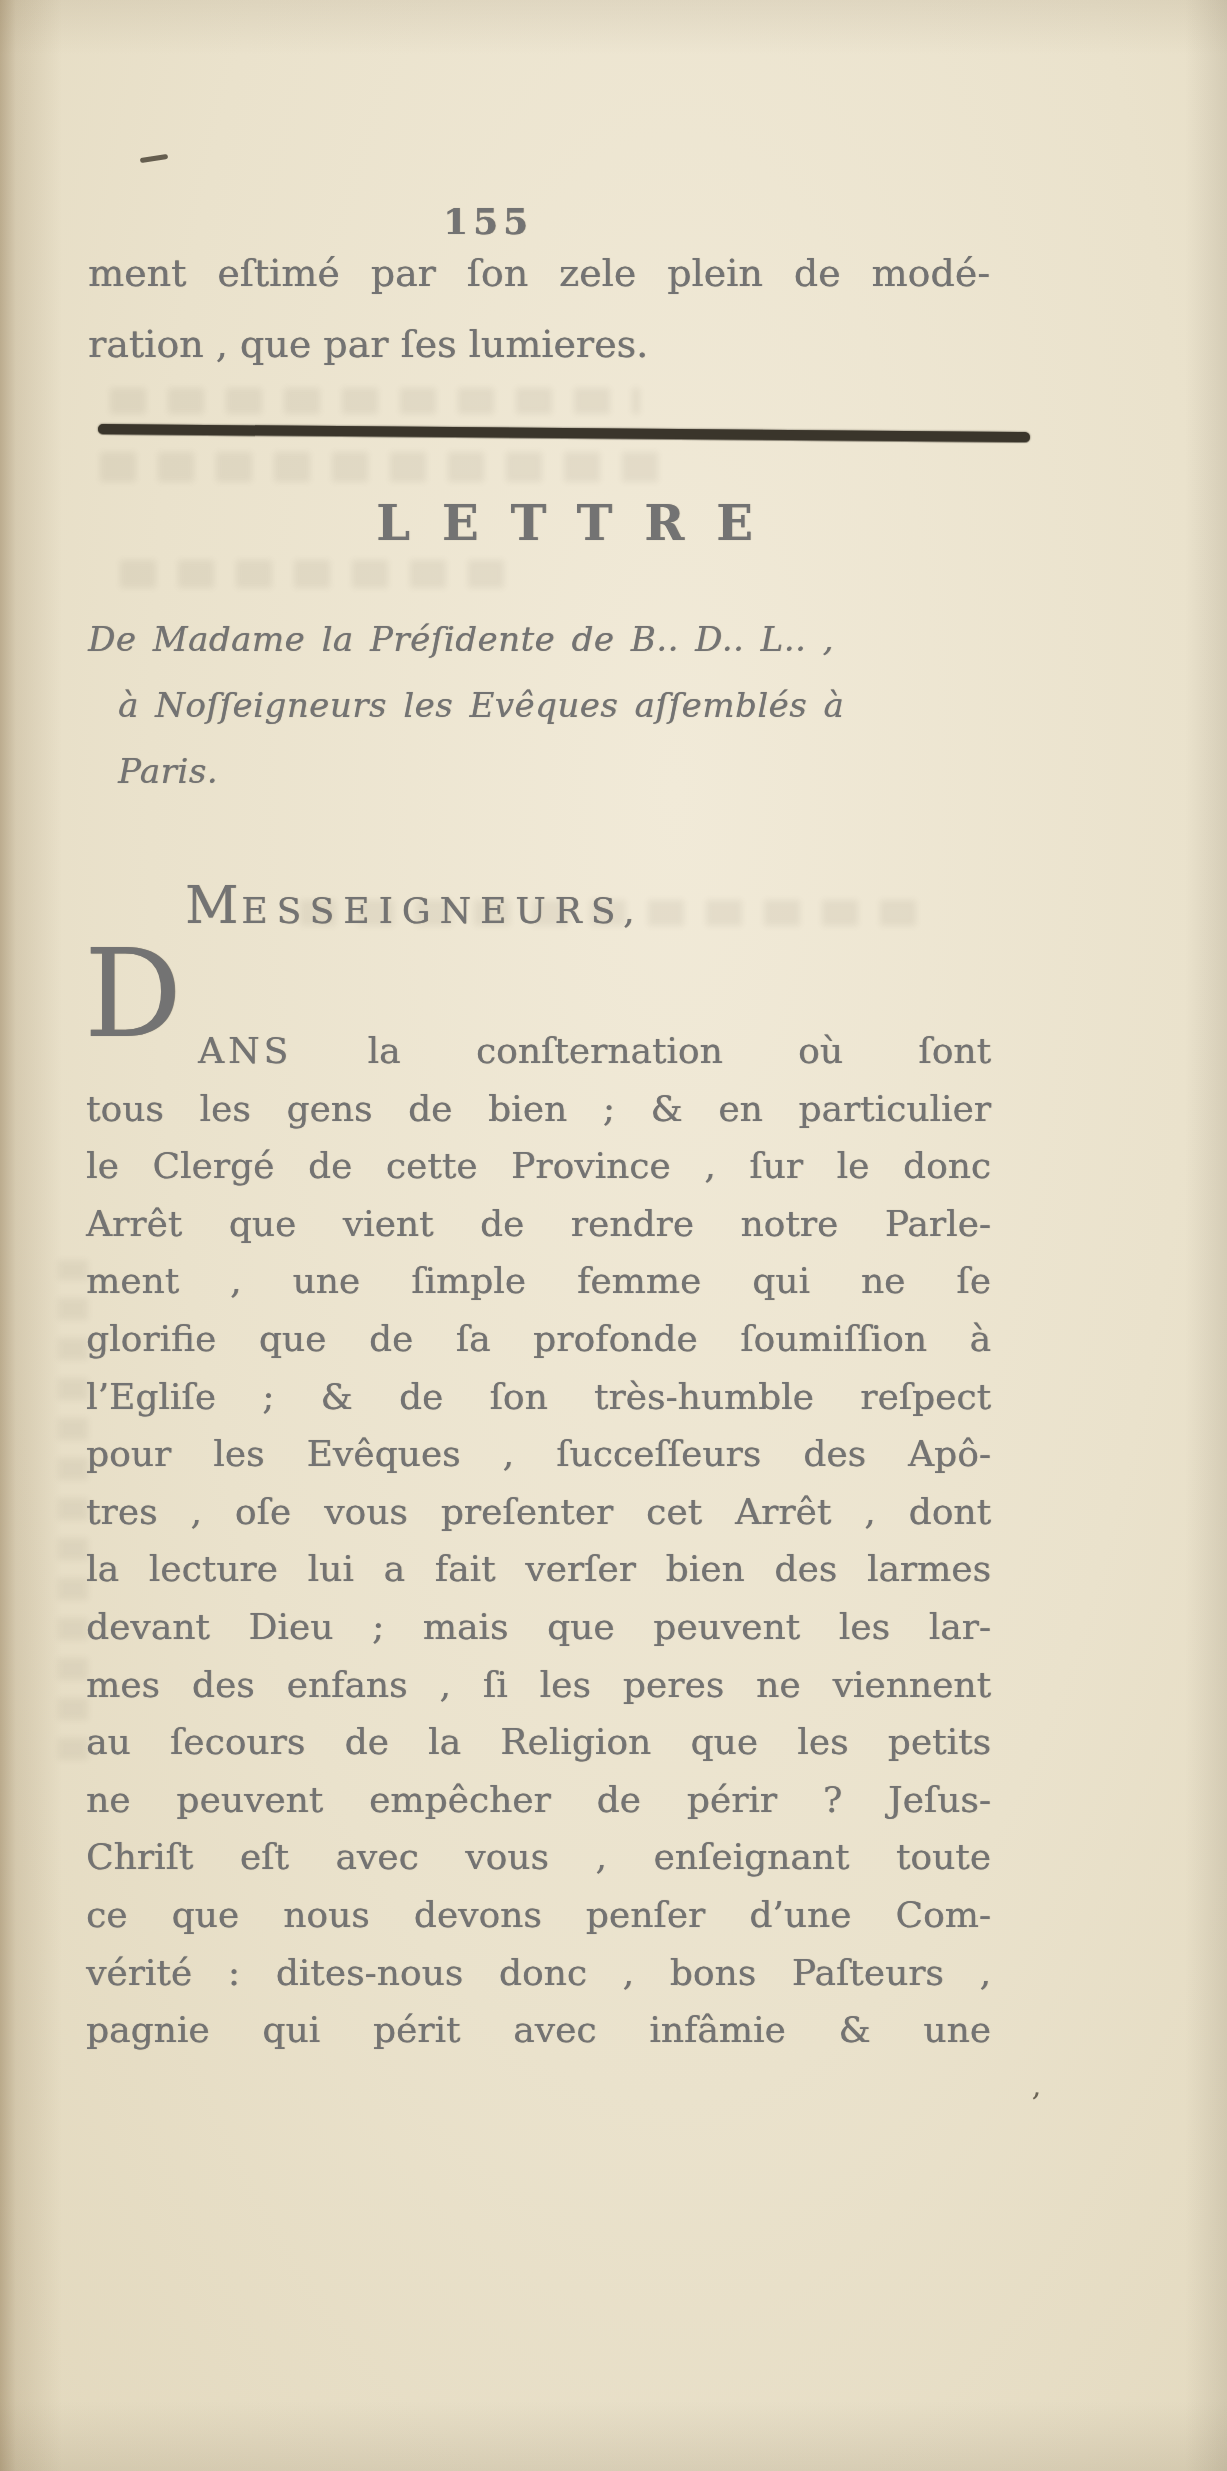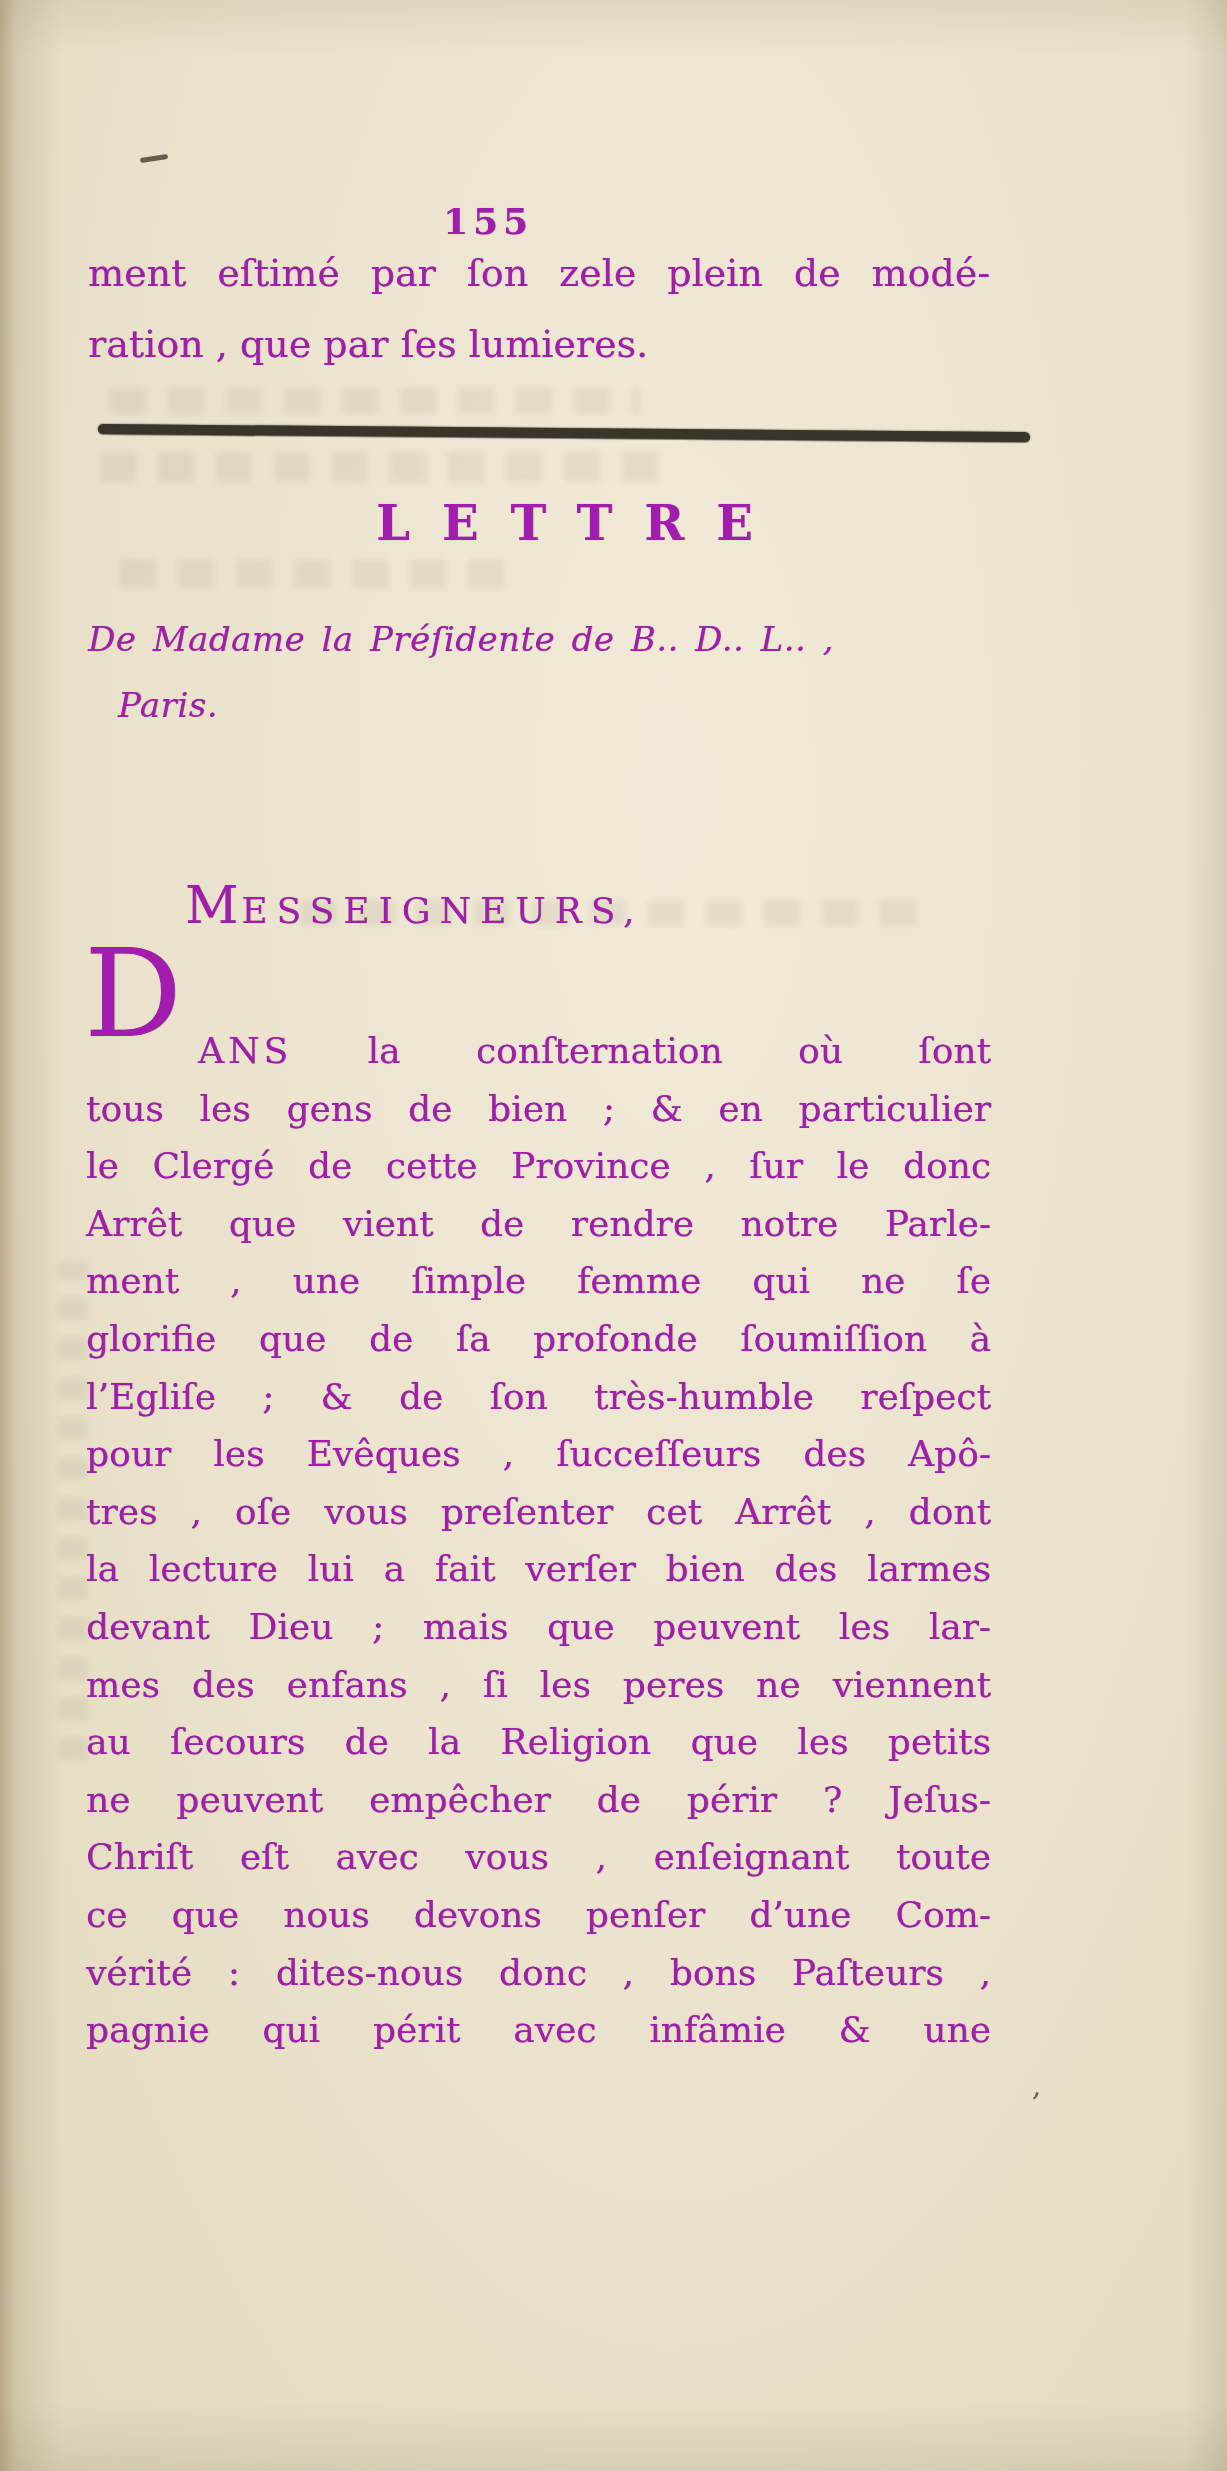--- a/index.html
+++ b/index.html
@@ -11,21 +11,21 @@
     color:#332e26;
   }
   
   .edge-shade{position:absolute;inset:0;pointer-events:none;
     background:
       linear-gradient(90deg, rgba(122,96,58,0.40) 0px, rgba(122,96,58,0.16) 16px, rgba(122,96,58,0.0) 62px),
       linear-gradient(270deg, rgba(110,100,80,0.16) 0px, rgba(110,100,80,0.0) 42px),
       linear-gradient(180deg, rgba(130,112,82,0.12) 0px, rgba(130,112,82,0.0) 55px),
       linear-gradient(0deg, rgba(118,100,70,0.14) 0px, rgba(118,100,70,0.0) 70px);
   }
-  .txt{position:absolute;color:#a21caf;text-shadow:0.4px 0.4px 0.7px rgba(45,40,30,0.5);}
+  .txt{position:absolute;color:#737373;text-shadow:0.4px 0.4px 0.7px rgba(45,40,30,0.5);}
   .jline{text-align:justify;text-align-last:justify;}
   .catchline{left:88px;top:238px;width:902px;font-size:38px;line-height:71px;}
   .pagenum{left:443px;top:200px;font-size:36px;font-weight:bold;letter-spacing:5px;}
   .rule{position:absolute;left:98px;top:424px;width:932px;height:10px;background:#3a352b;
         border-radius:6px;transform:rotate(0.5deg);transform-origin:left center;
         box-shadow:0 0 2px rgba(58,53,43,0.9), 0 1px 0 rgba(58,53,43,0.4);}
   .lettre{left:112px;top:495px;width:905px;text-align:center;font-size:48px;font-weight:bold;
           letter-spacing:32px;text-indent:32px;}
   .address{left:88px;top:606px;width:1030px;font-style:italic;font-size:34px;line-height:66px;
            letter-spacing:0.5px;word-spacing:5px;}
@@ -62,20 +62,21 @@
   <div class="jline">ment eſtimé par ſon zele plein de modé-</div>
   <div>ration , que par ſes lumieres.</div>
 </div>
 
 <div class="rule"></div>
 
 <div class="txt lettre">LETTRE</div>
 
 <div class="txt address">
   <div>De Madame la Préſidente de B.. D.. L.. ,</div>
+  <div class="indent">à Noſſeigneurs les Evêques aſſemblés à</div>
   <div class="indent">Paris.</div>
 </div>
 
 <div class="txt salutation"><span class="big">M</span><span>ESSEIGNEURS,</span></div>
 
 <div class="txt dropcap">D</div>
 
 <div class="txt bodyblock">
   <div class="jline first"><span class="sc">ANS</span><span> la conſternation où ſont</span></div>
   <div class="jline">tous les gens de bien ; &amp; en particulier</div>

